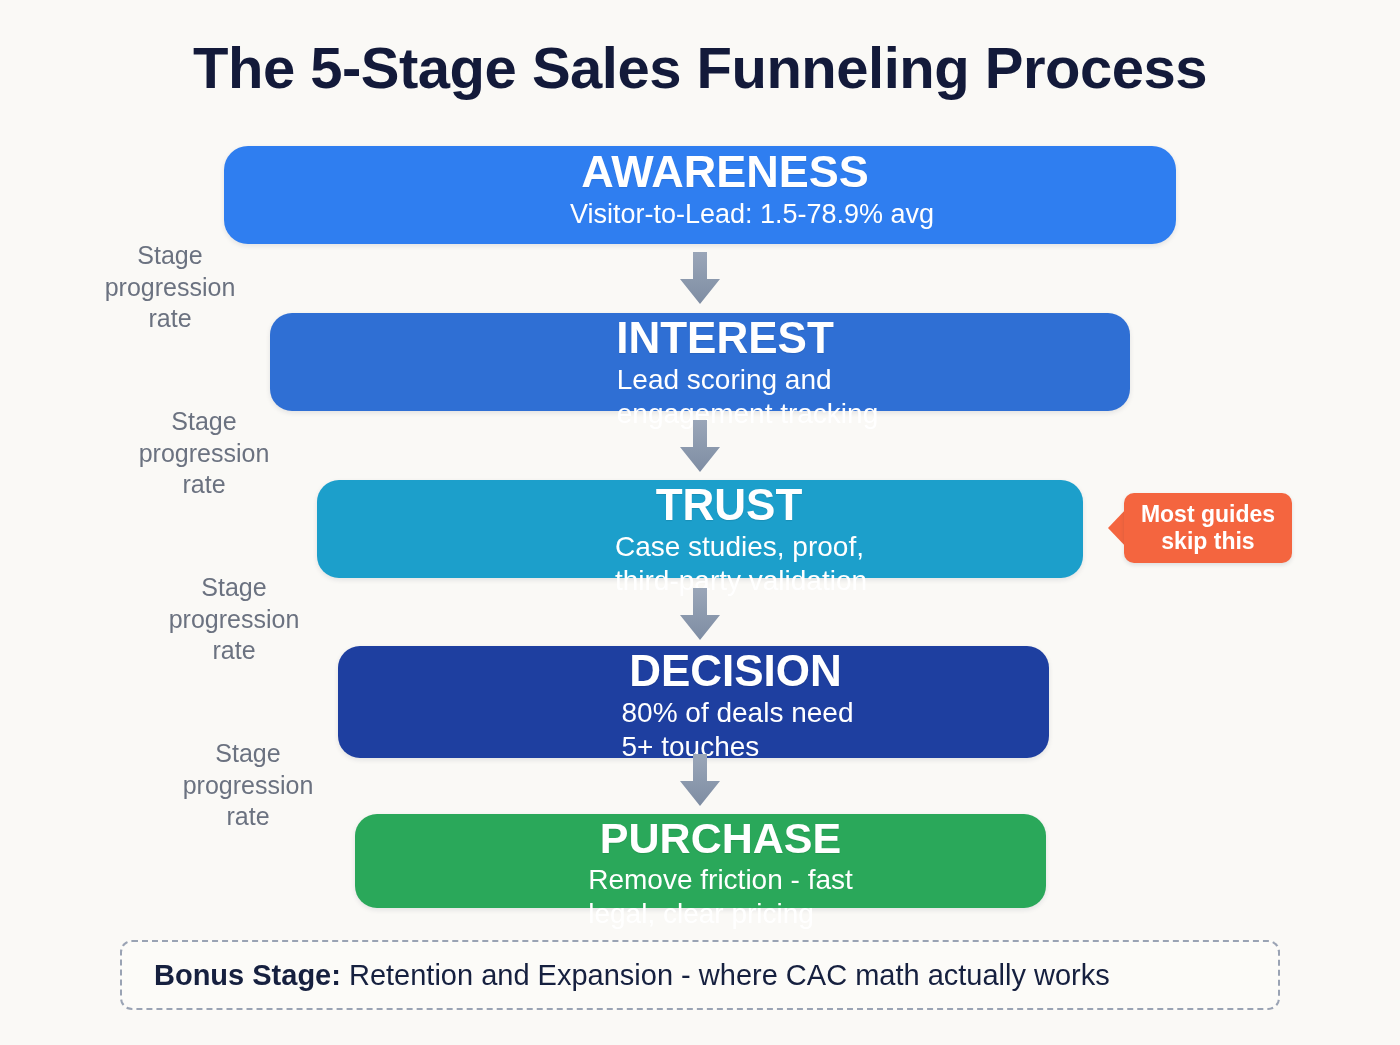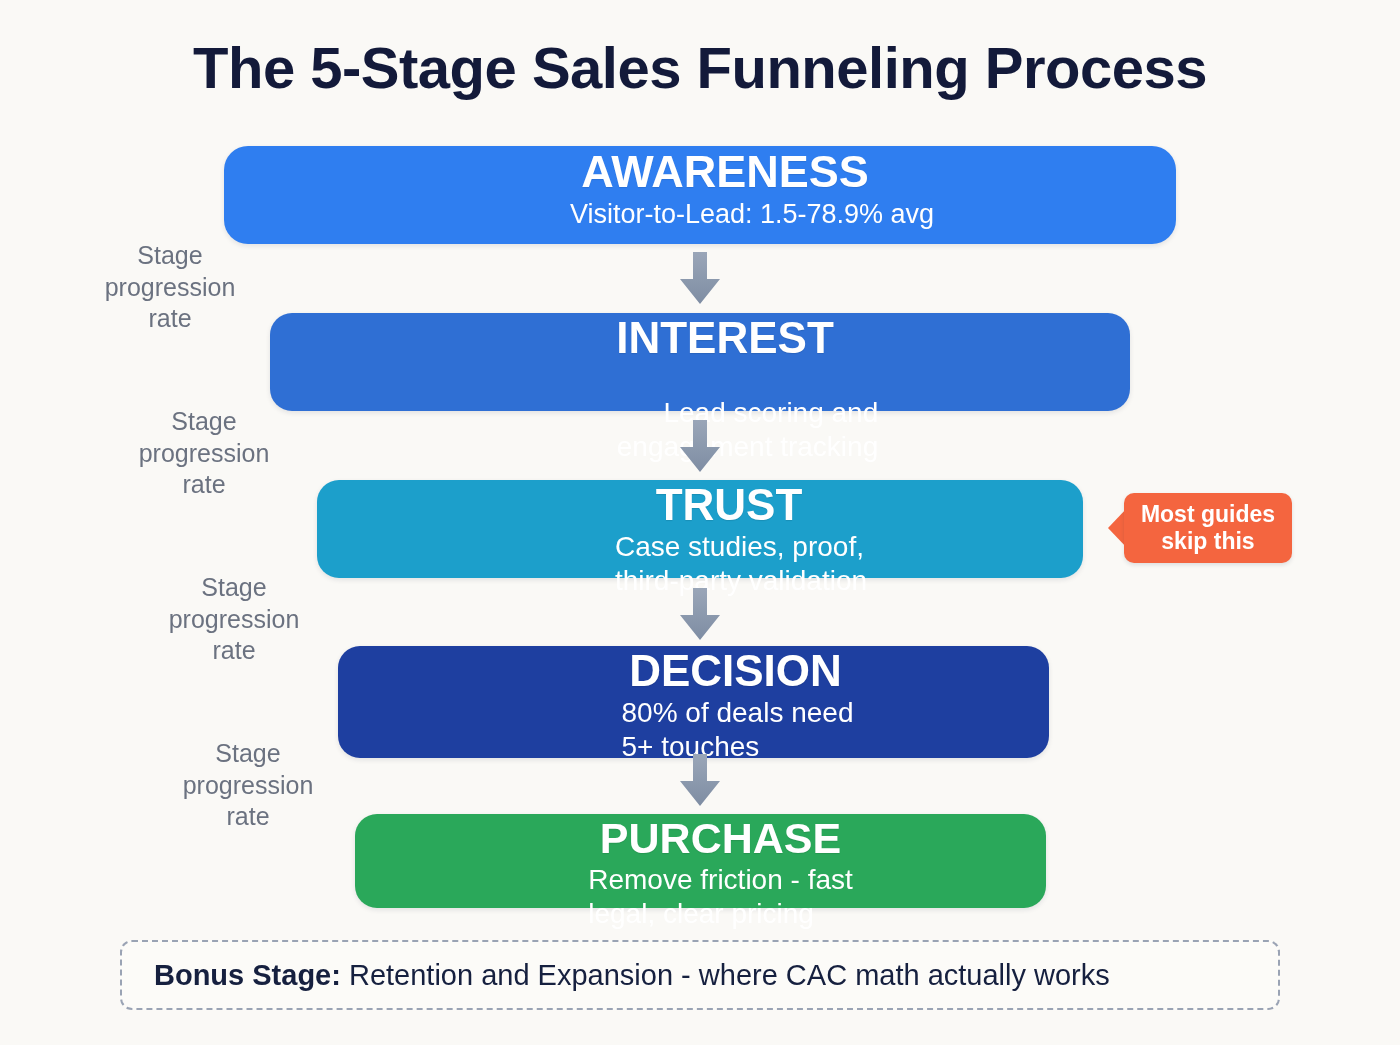--- a/index.html
+++ b/index.html
@@ -63,21 +63,21 @@
   #stage-3 { left: 338px;  top: 646px; width: 711px; height: 112px; padding-left: 36px; }
   #stage-4 { left: 355px;  top: 814px; width: 691px; height: 94px; }
 
   #stage-0 .stage-label { font-size: 45px; margin-left: 50px; }
   #stage-1 .stage-label { font-size: 44px; margin-left: 50px; }
   #stage-2 .stage-label { font-size: 44px; margin-left: 58px; }
   #stage-3 .stage-label { font-size: 44px; margin-left: 48px; }
   #stage-4 .stage-label { font-size: 43px; margin-left: 40px; }
 
   #stage-0 .stage-detail { font-size: 27px; margin-left: 104px; }
-  #stage-1 .stage-detail { font-size: 28px; margin-left: 95px; text-align: right; }
+  #stage-1 .stage-detail { font-size: 28px; margin-left: 95px; }
   #stage-2 .stage-detail { font-size: 28px; margin-left: 82px; }
   #stage-3 .stage-detail { font-size: 28px; margin-left: 52px; }
   #stage-4 .stage-detail { font-size: 28px; margin-left: 40px; }
 
   
   .arrow {
     position: absolute;
     width: 44px;
     height: 52px;
   }
@@ -180,21 +180,21 @@
         </linearGradient>
       </defs>
       <path d="M15 0 H29 V27 H42 L22 52 L2 27 H15 Z" fill="url(#ag1)"></path>
     </svg>
   </div>
 
   <div class="progress-label" id="plabel-0" style="color: rgb(107, 114, 128);">Stage
 progression
 rate</div>
 
-  <div class="stage" id="stage-1" style="background: rgb(47, 111, 212); gap: 33px;">
+  <div class="stage" id="stage-1" style="background: rgb(47, 111, 212);">
     <span class="stage-label">INTEREST</span>
     <span class="stage-detail">Lead scoring and
 engagement tracking</span>
   </div>
 
   <div class="arrow" style="left:678px; top:420px;">
     <svg viewBox="0 0 44 52" width="44" height="52" aria-hidden="true">
       <defs>
         <linearGradient id="ag2" x1="0" y1="0" x2="0" y2="1">
           <stop offset="0%" stop-color="#9aa6b8"></stop>

